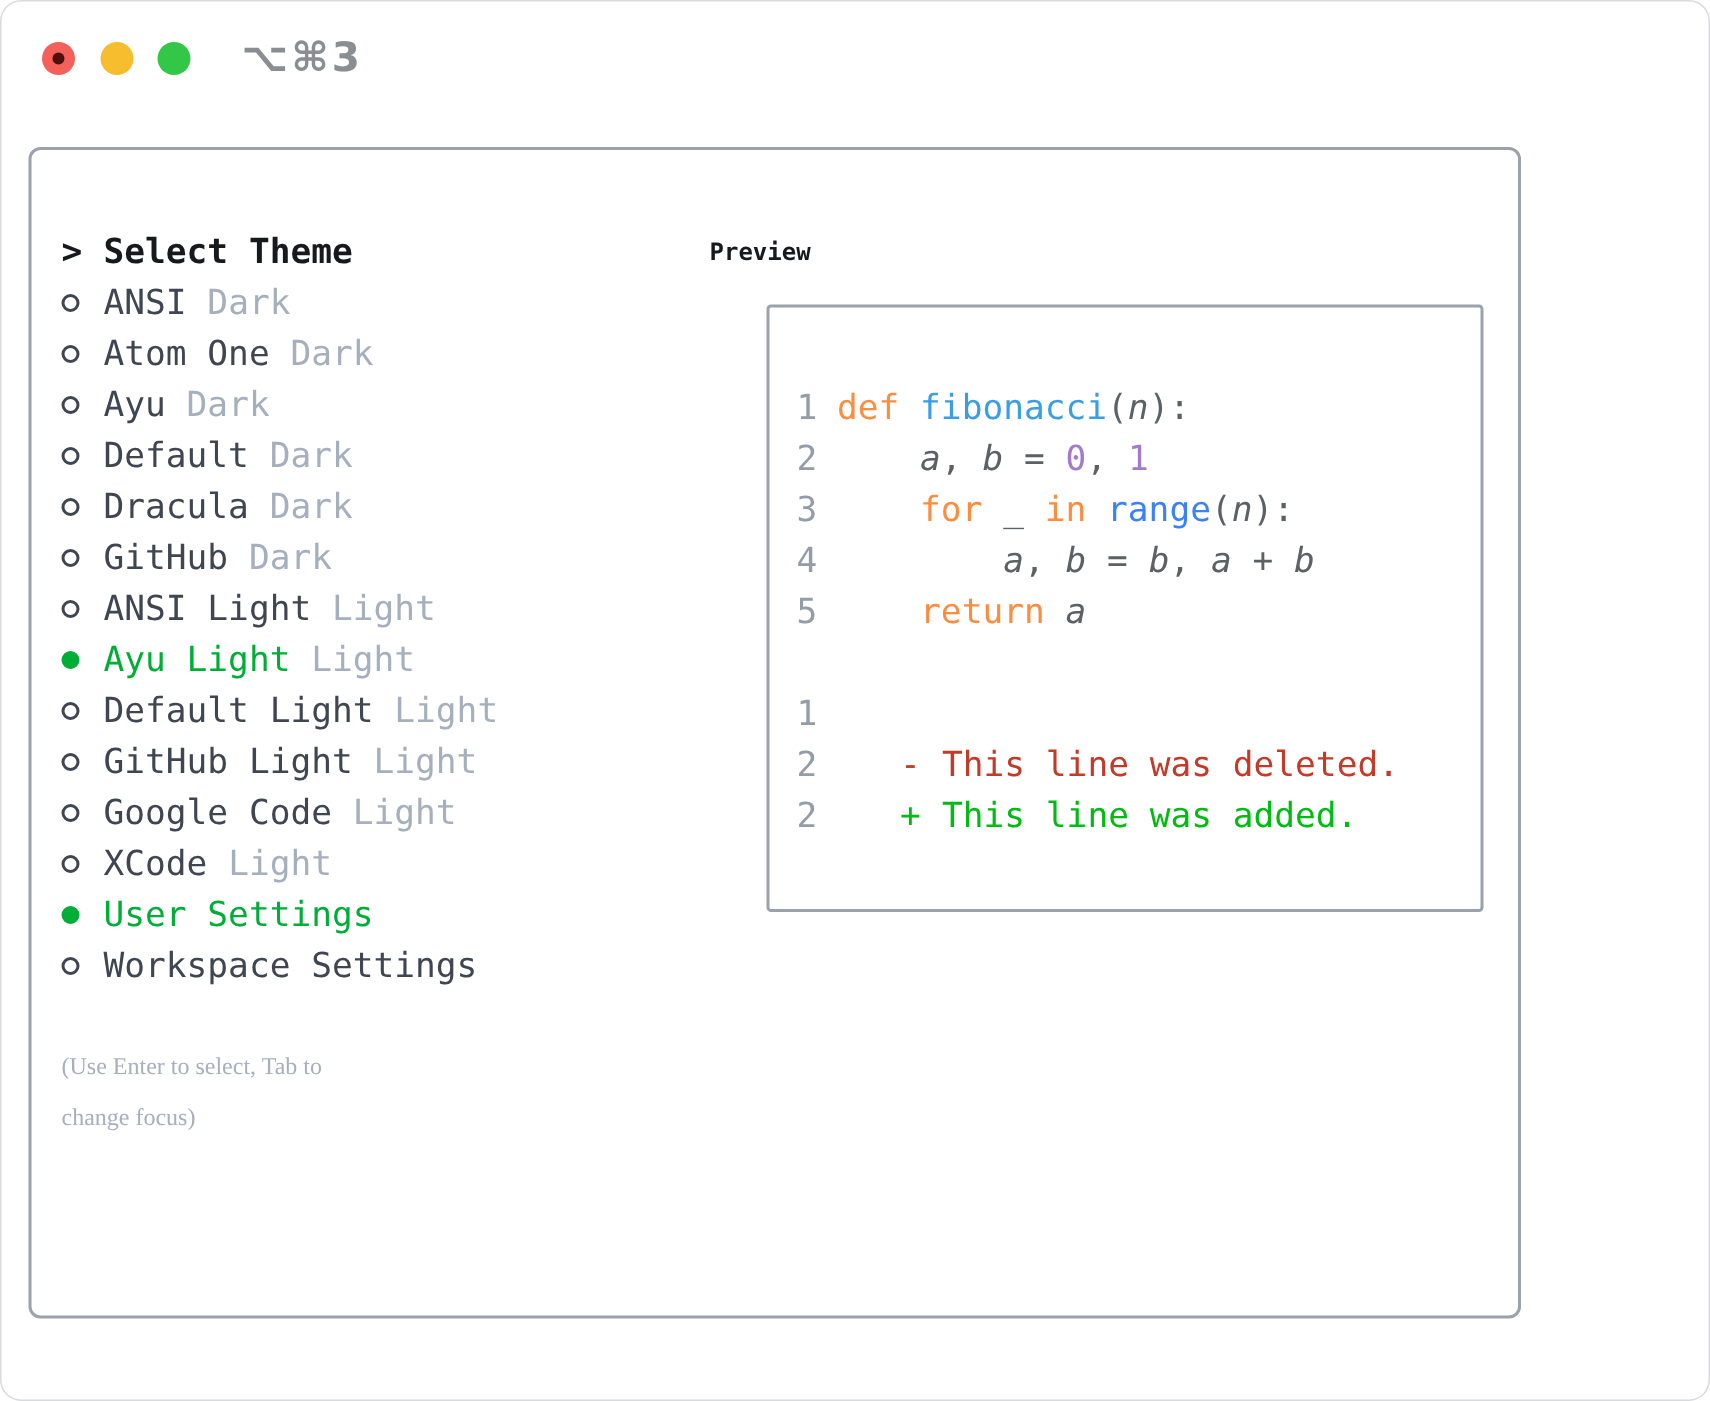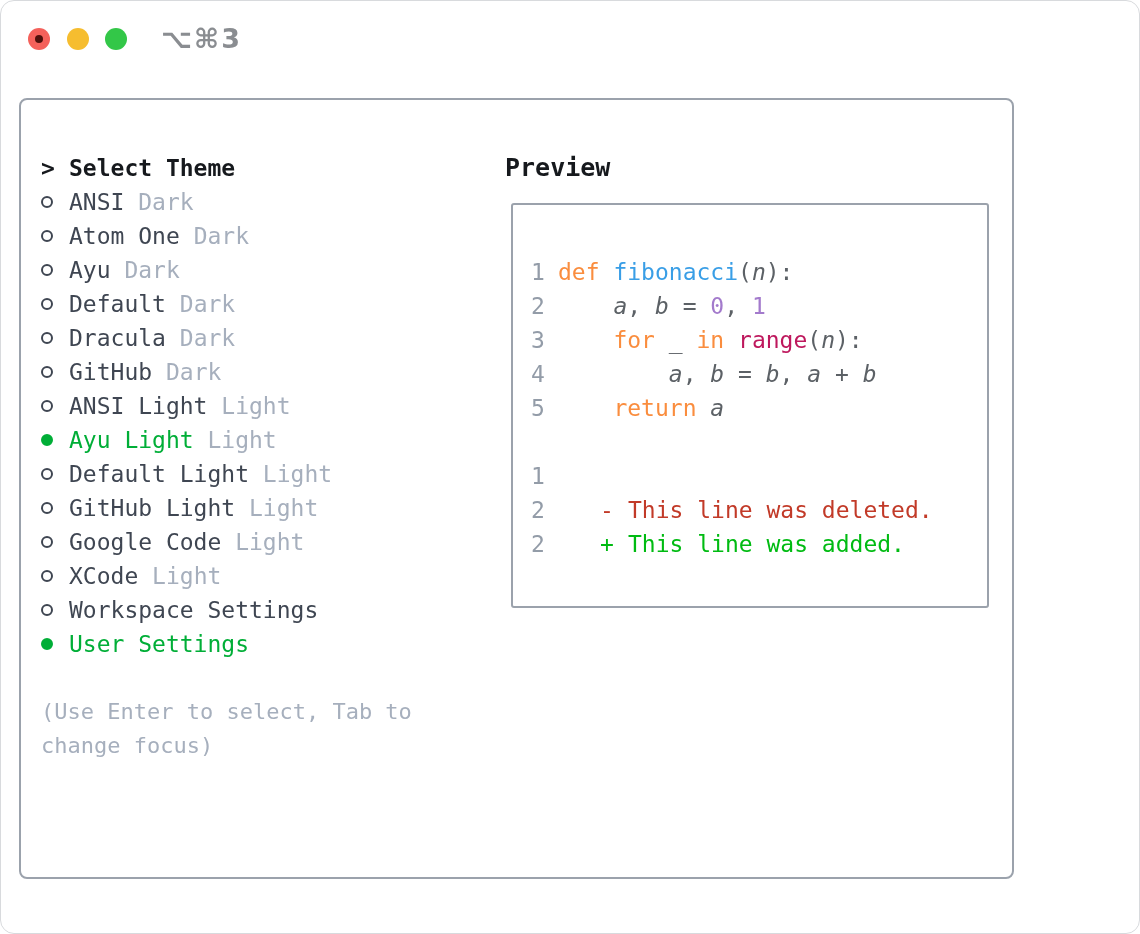--- a/index.html
+++ b/index.html
@@ -46,40 +46,40 @@
   .item-variant { color:#a6afbd; }
   .radio {
     width:12px; height:12px; border:2px solid #3f4652; border-radius:50%;
     display:inline-block;
   }
   .selected .radio { background:#00ae37; border-color:#00ae37; }
   .selected .item-name { color:#00ae37; }
   .apply-hdr { color:#16191d; margin-top:34px; }
   .apply-label { color:#3f4652; }
   .selected .apply-label { color:#00ae37; }
-  .help { margin-top:34px; color:#a6afbd; font-size:22px; line-height:34px; white-space:pre; }
+  .help { margin-top:34px; color:#a6afbd; font-size:16px; line-height:34px; white-space:pre;font-family:Liberation Serif, serif; }
 
   
   .preview-hdr {
-    position:absolute; left:484px; top:51px; height:34px; line-height:34px;
-    font-size:25px; font-weight:bold; color:#16191d;
+    position:absolute; left:452px; top:51px; height:34px; line-height:34px;
+    font-size:16px; font-weight:bold; color:#16191d;
   }
   .preview-box {
     position:absolute; left:490px; top:103px; width:478px; height:405px;
     border:2px solid #9ba2ac; border-radius:3px; background:#ffffff;
   }
   .code-area { position:absolute; left:18px; top:50px; }
   .gutter { color:#939ca8; flex:0 0 27px; width:27px; }
   .dgutter { color:#939ca8; flex:0 0 69px; width:69px; }
   .dmark { flex:0 0 28px; width:28px; }
   .blank-row { height:34px; }
 
   .tok-kw   { color:#fa8d3e; }
   .tok-fn   { color:#399ee6; }
-  .tok-call { color:#be185d; }
+  .tok-call { color:#3b82f6; }
   .tok-num  { color:#a37acc; }
   .tok-pun  { color:#5c6166; }
   .tok-var  { color:#5c6166; font-style:italic; }
 
   .diff-context { color:#7f868d; }
   .diff-deleted { color:#c23a28; }
   .diff-added   { color:#00bb12; }
 </style>
 </head>
 <body>
@@ -109,22 +109,22 @@
           <div class="row"><span class="marker-cell"><span class="radio"></span></span><span class="item-name">GitHub</span><span class="item-variant"> Dark</span></div>
           <div class="row"><span class="marker-cell"><span class="radio"></span></span><span class="item-name">ANSI Light</span><span class="item-variant"> Light</span></div>
           <div class="row selected"><span class="marker-cell"><span class="radio"></span></span><span class="item-name">Ayu Light</span><span class="item-variant"> Light</span></div>
           <div class="row"><span class="marker-cell"><span class="radio"></span></span><span class="item-name">Default Light</span><span class="item-variant"> Light</span></div>
           <div class="row"><span class="marker-cell"><span class="radio"></span></span><span class="item-name">GitHub Light</span><span class="item-variant"> Light</span></div>
           <div class="row"><span class="marker-cell"><span class="radio"></span></span><span class="item-name">Google Code</span><span class="item-variant"> Light</span></div>
           <div class="row"><span class="marker-cell"><span class="radio"></span></span><span class="item-name">XCode</span><span class="item-variant"> Light</span></div>
         </div>
 
       <div id="apply-list">
+          <div class="row selected"><span class="marker-cell"><span class="radio"></span></span><span class="apply-label">User Settings</span></div>
           <div class="row"><span class="marker-cell"><span class="radio"></span></span><span class="apply-label">Workspace Settings</span></div>
-          <div class="row selected"><span class="marker-cell"><span class="radio"></span></span><span class="apply-label">User Settings</span></div>
         </div>
 
       <div class="help"><span>(Use Enter to select, Tab to</span><br><span>change focus)</span></div>
     </div>
 
     <div class="preview-hdr">Preview</div>
 
     <div class="preview-box">
       <div class="code-area">
         <div id="code-lines">

